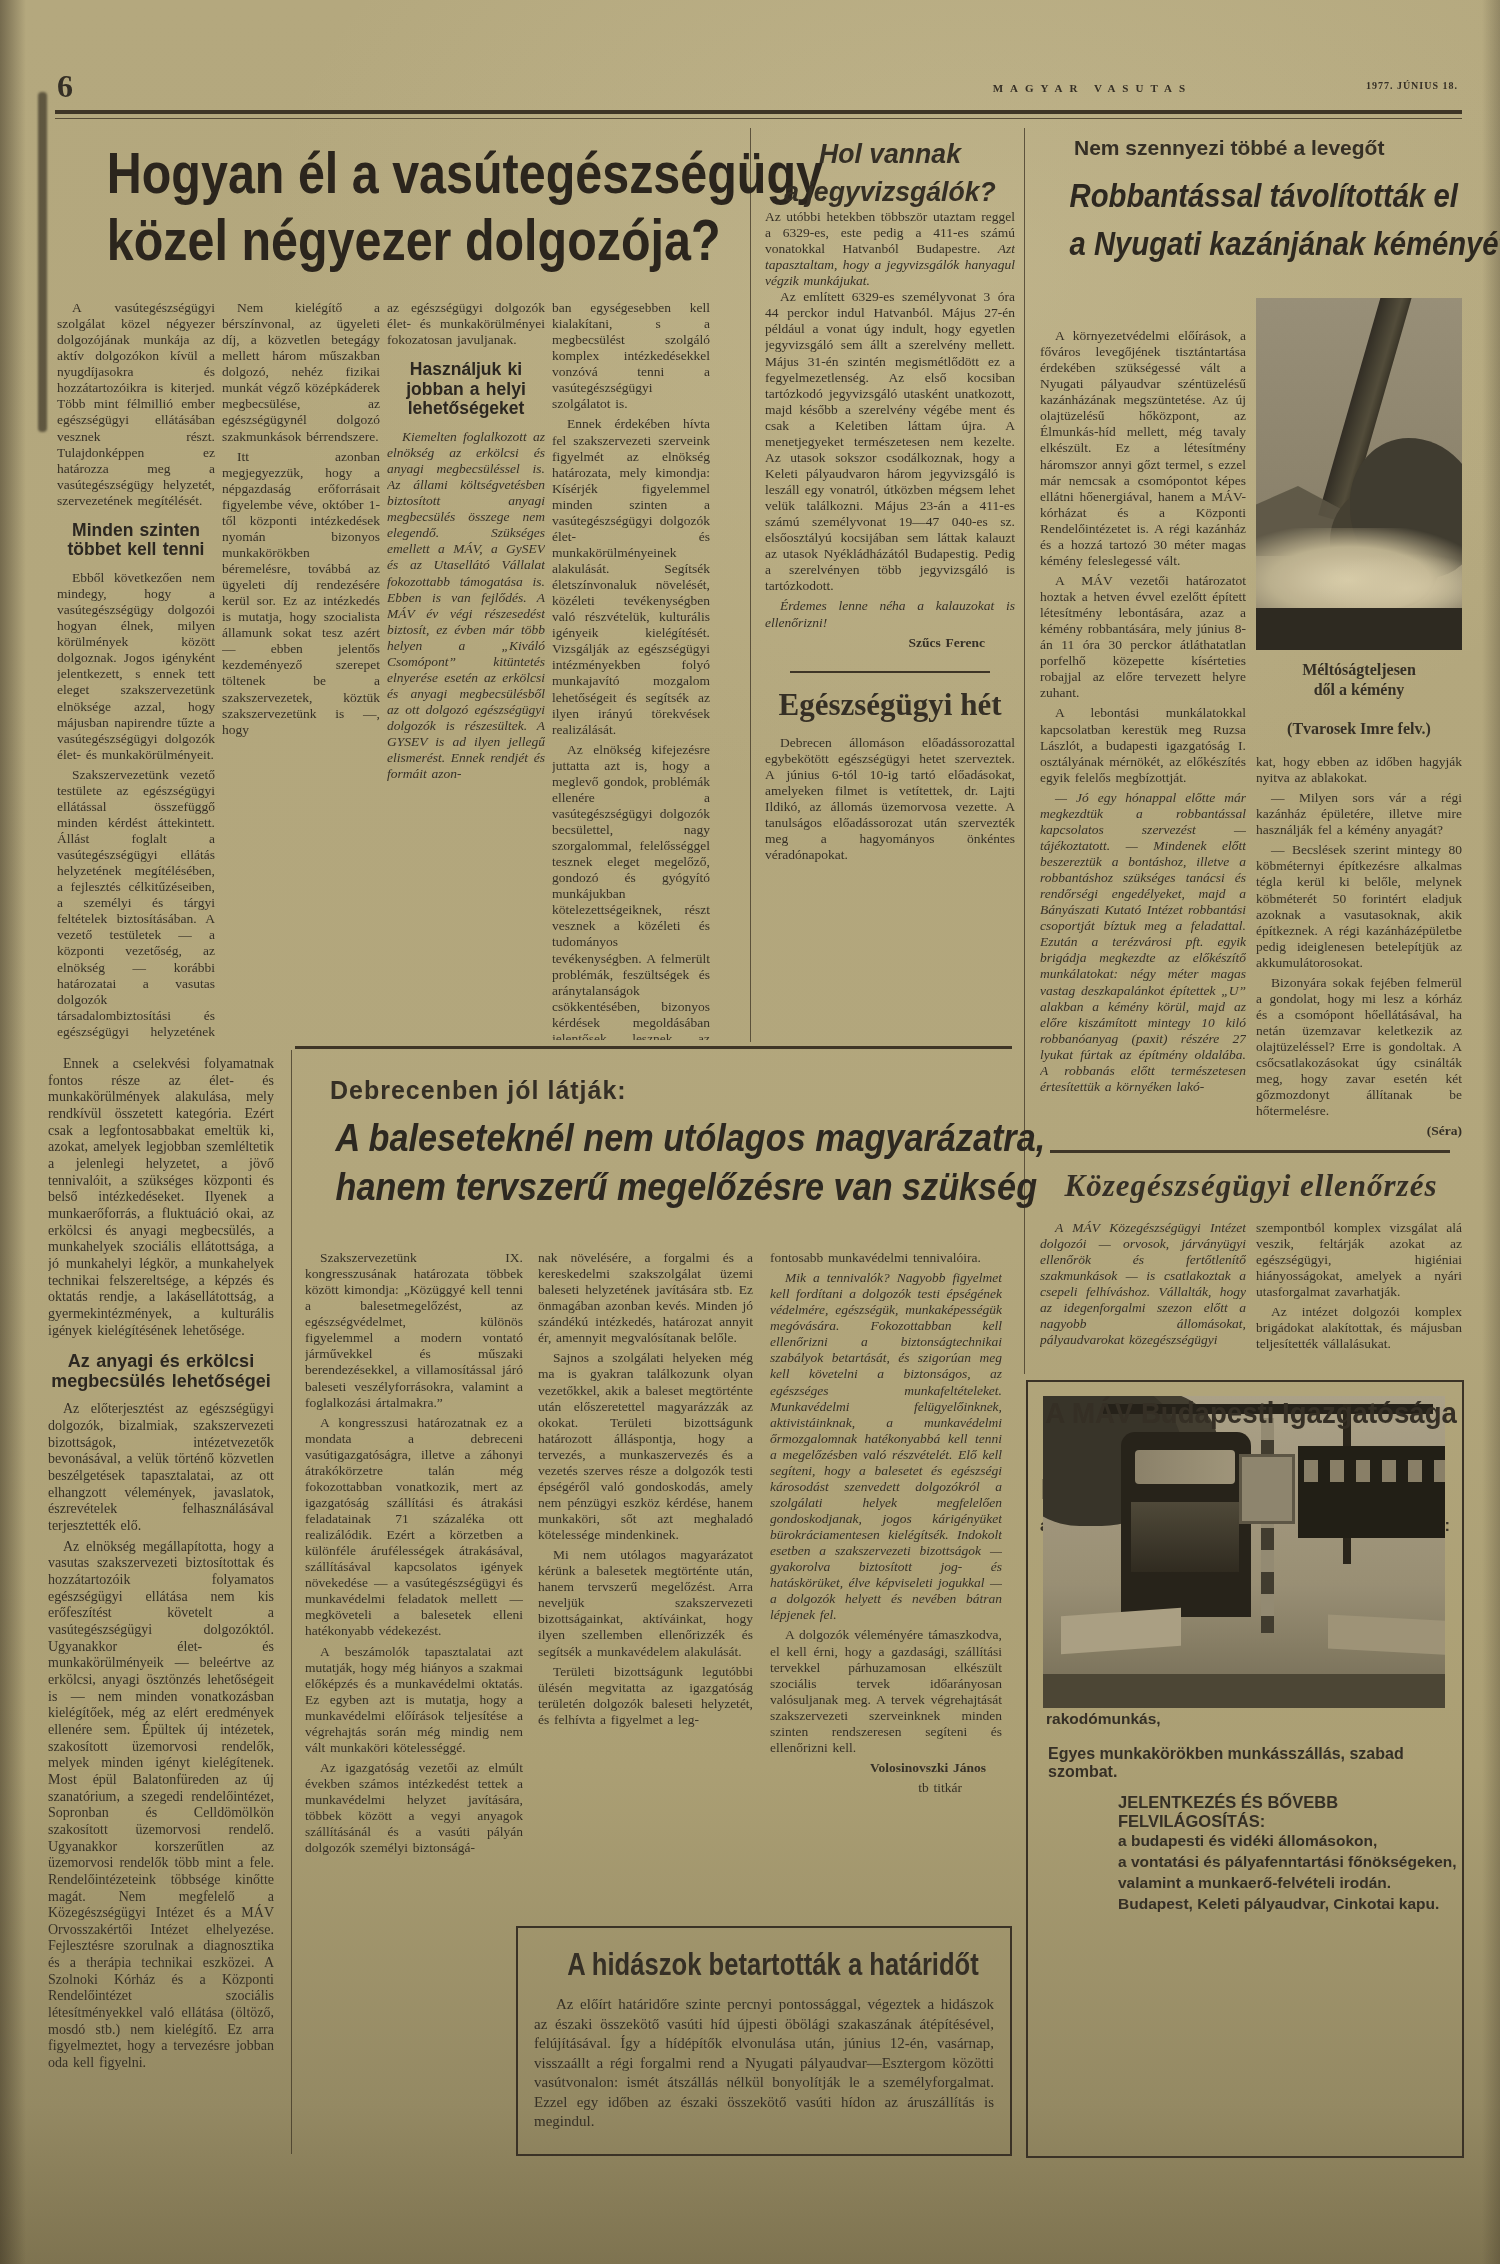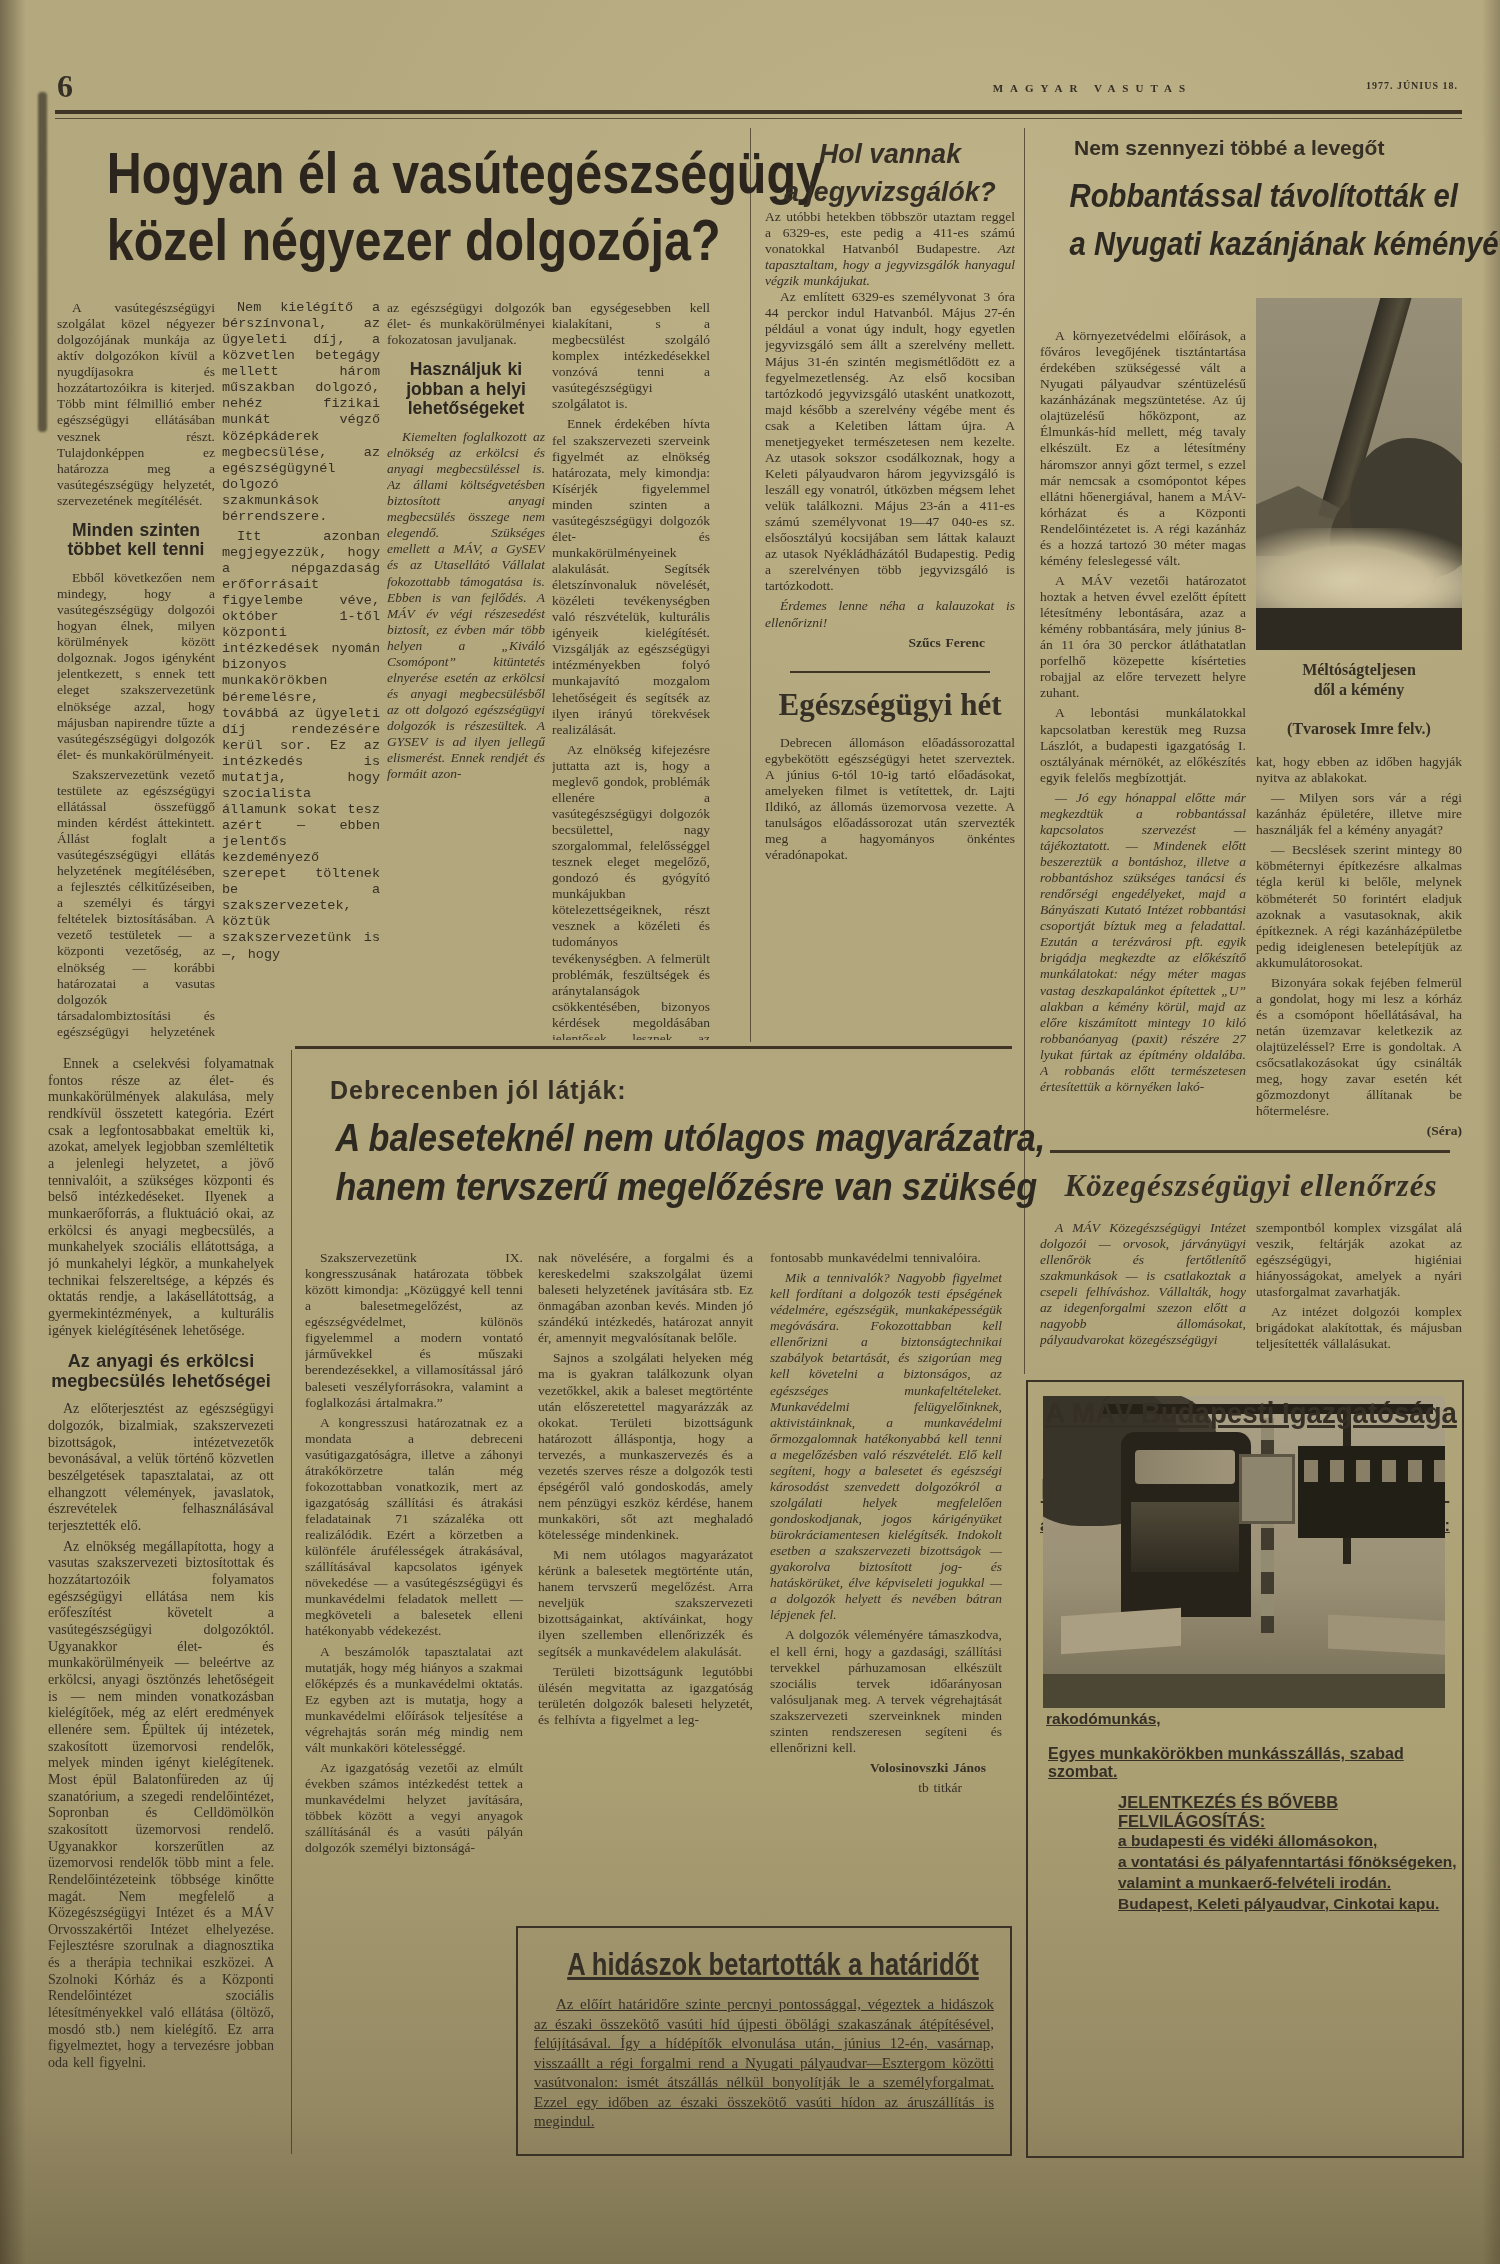--- a/index.html
+++ b/index.html
@@ -20,21 +20,21 @@
   .col{position:absolute;overflow:hidden;text-align:justify;font-size:13.5px;line-height:1.19;word-spacing:1.4px;}
   .col p{margin:0 0 4px;text-indent:15px;}
   .col p.noind{text-indent:0;}
   .subhead{font-family:"Liberation Sans",sans-serif;font-weight:bold;text-align:center;
     font-size:17.5px;line-height:1.12;margin:12px 0 10px;text-indent:0;color:#2c2720;}
   .sig{text-align:right;font-weight:bold;text-indent:0;margin-top:8px;}
   .sigrole{text-align:right;text-indent:0;}
   .vrule{position:absolute;width:1px;background:rgba(62,52,36,.75);}
   .hrule{position:absolute;height:3px;background:#3e3526;}
   .thinrule{position:absolute;height:1px;background:rgba(62,52,36,.8);}
-  .boxed{position:absolute;border:2px solid #3a3226;text-decoration:underline;}
+  .boxed{position:absolute;border:2px solid #3a3226;}
   .nowrap{white-space:nowrap;}
   .prelines{white-space:pre-line;}
   
   .main-hl{font-family:"Liberation Sans",sans-serif;font-weight:bold;color:#2b251d;
     font-size:57px;line-height:1.18;transform:scaleX(.85);transform-origin:50% 0;}
   .chim-hl{font-family:"Liberation Sans",sans-serif;font-weight:bold;font-style:italic;color:#2d2820;
     font-size:34px;line-height:1.4;transform:scaleX(.86);transform-origin:50% 0;}
   .deb-hl{font-family:"Liberation Sans",sans-serif;font-weight:bold;font-style:italic;color:#2d2820;
     font-size:38px;line-height:1.3;transform:scaleX(.9);transform-origin:50% 0;}
   
@@ -101,21 +101,21 @@
     <div class="main-hl nowrap">közel négyezer dolgozója?</div>
   </div>
 
   <div class="col" style="left:57px;top:300px;width:158px;height:740px;">
     <p>A vasútegészségügyi szolgálat közel négyezer dolgozójának munkája az aktív dolgozókon kívül a nyugdíjasokra és hozzátartozóikra is kiterjed. Több mint félmillió ember egészségügyi ellátásában vesznek részt. Tulajdonképpen ez határozza meg a vasútegészségügy helyzetét, szervezetének megítélését.</p>
     <div class="subhead">Minden szinten többet kell tenni</div>
     <p>Ebből következően nem mindegy, hogy a vasútegészségügy dolgozói hogyan élnek, milyen körülmények között dolgoznak. Jogos igényként jelentkezett, s ennek tett eleget szakszervezetünk elnöksége azzal, hogy májusban napirendre tűzte a vasútegészségügyi dolgozók élet- és munkakörülményeit.</p>
     <p>Szakszervezetünk vezető testülete az egészségügyi ellátással összefüggő minden kérdést áttekintett. Állást foglalt a vasútegészségügyi ellátás helyzetének megítélésében, a fejlesztés célkitűzéseiben, a személyi és tárgyi feltételek biztosításában. A vezető testületek — a központi vezetőség, az elnökség — korábbi határozatai a vasutas dolgozók társadalombiztosítási és egészségügyi helyzetének további javítását, a reális tájékoztatást, az etikai és akcióbizottsági munka erősítését szolgálták, s ez a törekvés erősítette és erősíti, hogy nem elég az elért színvonal biztosítása. Minden szinten többet kell tenni a magasabb színvonalú vasútegészségügyi ellátás érdekében.</p>
   </div>
 
-  <div class="col" style="left:222px;top:300px;width:158px;height:740px;font-family:Liberation Mono, monospace;">
+  <div class="col" style="left:222px;top:300px;width:158px;height:740px;">
     <p>Nem kielégítő a bérszínvonal, az ügyeleti díj, a közvetlen betegágy mellett három műszakban dolgozó, nehéz fizikai munkát végző középkáderek megbecsülése, az egészségügynél dolgozó szakmunkások bérrendszere.</p>
     <p>Itt azonban megjegyezzük, hogy a népgazdaság erőforrásait figyelembe véve, október 1-től központi intézkedések nyomán bizonyos munkakörökben béremelésre, továbbá az ügyeleti díj rendezésére kerül sor. Ez az intézkedés is mutatja, hogy szocialista államunk sokat tesz azért — ebben jelentős kezdeményező szerepet töltenek be a szakszervezetek, köztük szakszervezetünk is —, hogy</p>
   </div>
 
   <div class="col" style="left:387px;top:300px;width:158px;height:740px;">
     <p class="noind">az egészségügyi dolgozók élet- és munkakörülményei fokozatosan javuljanak.</p>
     <div class="subhead">Használjuk ki jobban a helyi lehetőségeket</div>
     <p class="i">Kiemelten foglalkozott az elnökség az erkölcsi és anyagi megbecsüléssel is. Az állami költségvetésben biztosított anyagi megbecsülés összege nem elegendő. Szükséges emellett a MÁV, a GySEV és az Utasellátó Vállalat fokozottabb támogatása is. Ebben is van fejlődés. A MÁV év végi részesedést biztosít, ez évben már több helyen a „Kiváló Csomópont” kitüntetés elnyerése esetén az erkölcsi és anyagi megbecsülésből az ott dolgozó egészségügyi dolgozók is részesültek. A GYSEV is ad ilyen jellegű elismerést. Ennek rendjét és formáit azon-</p>
   </div>
 

